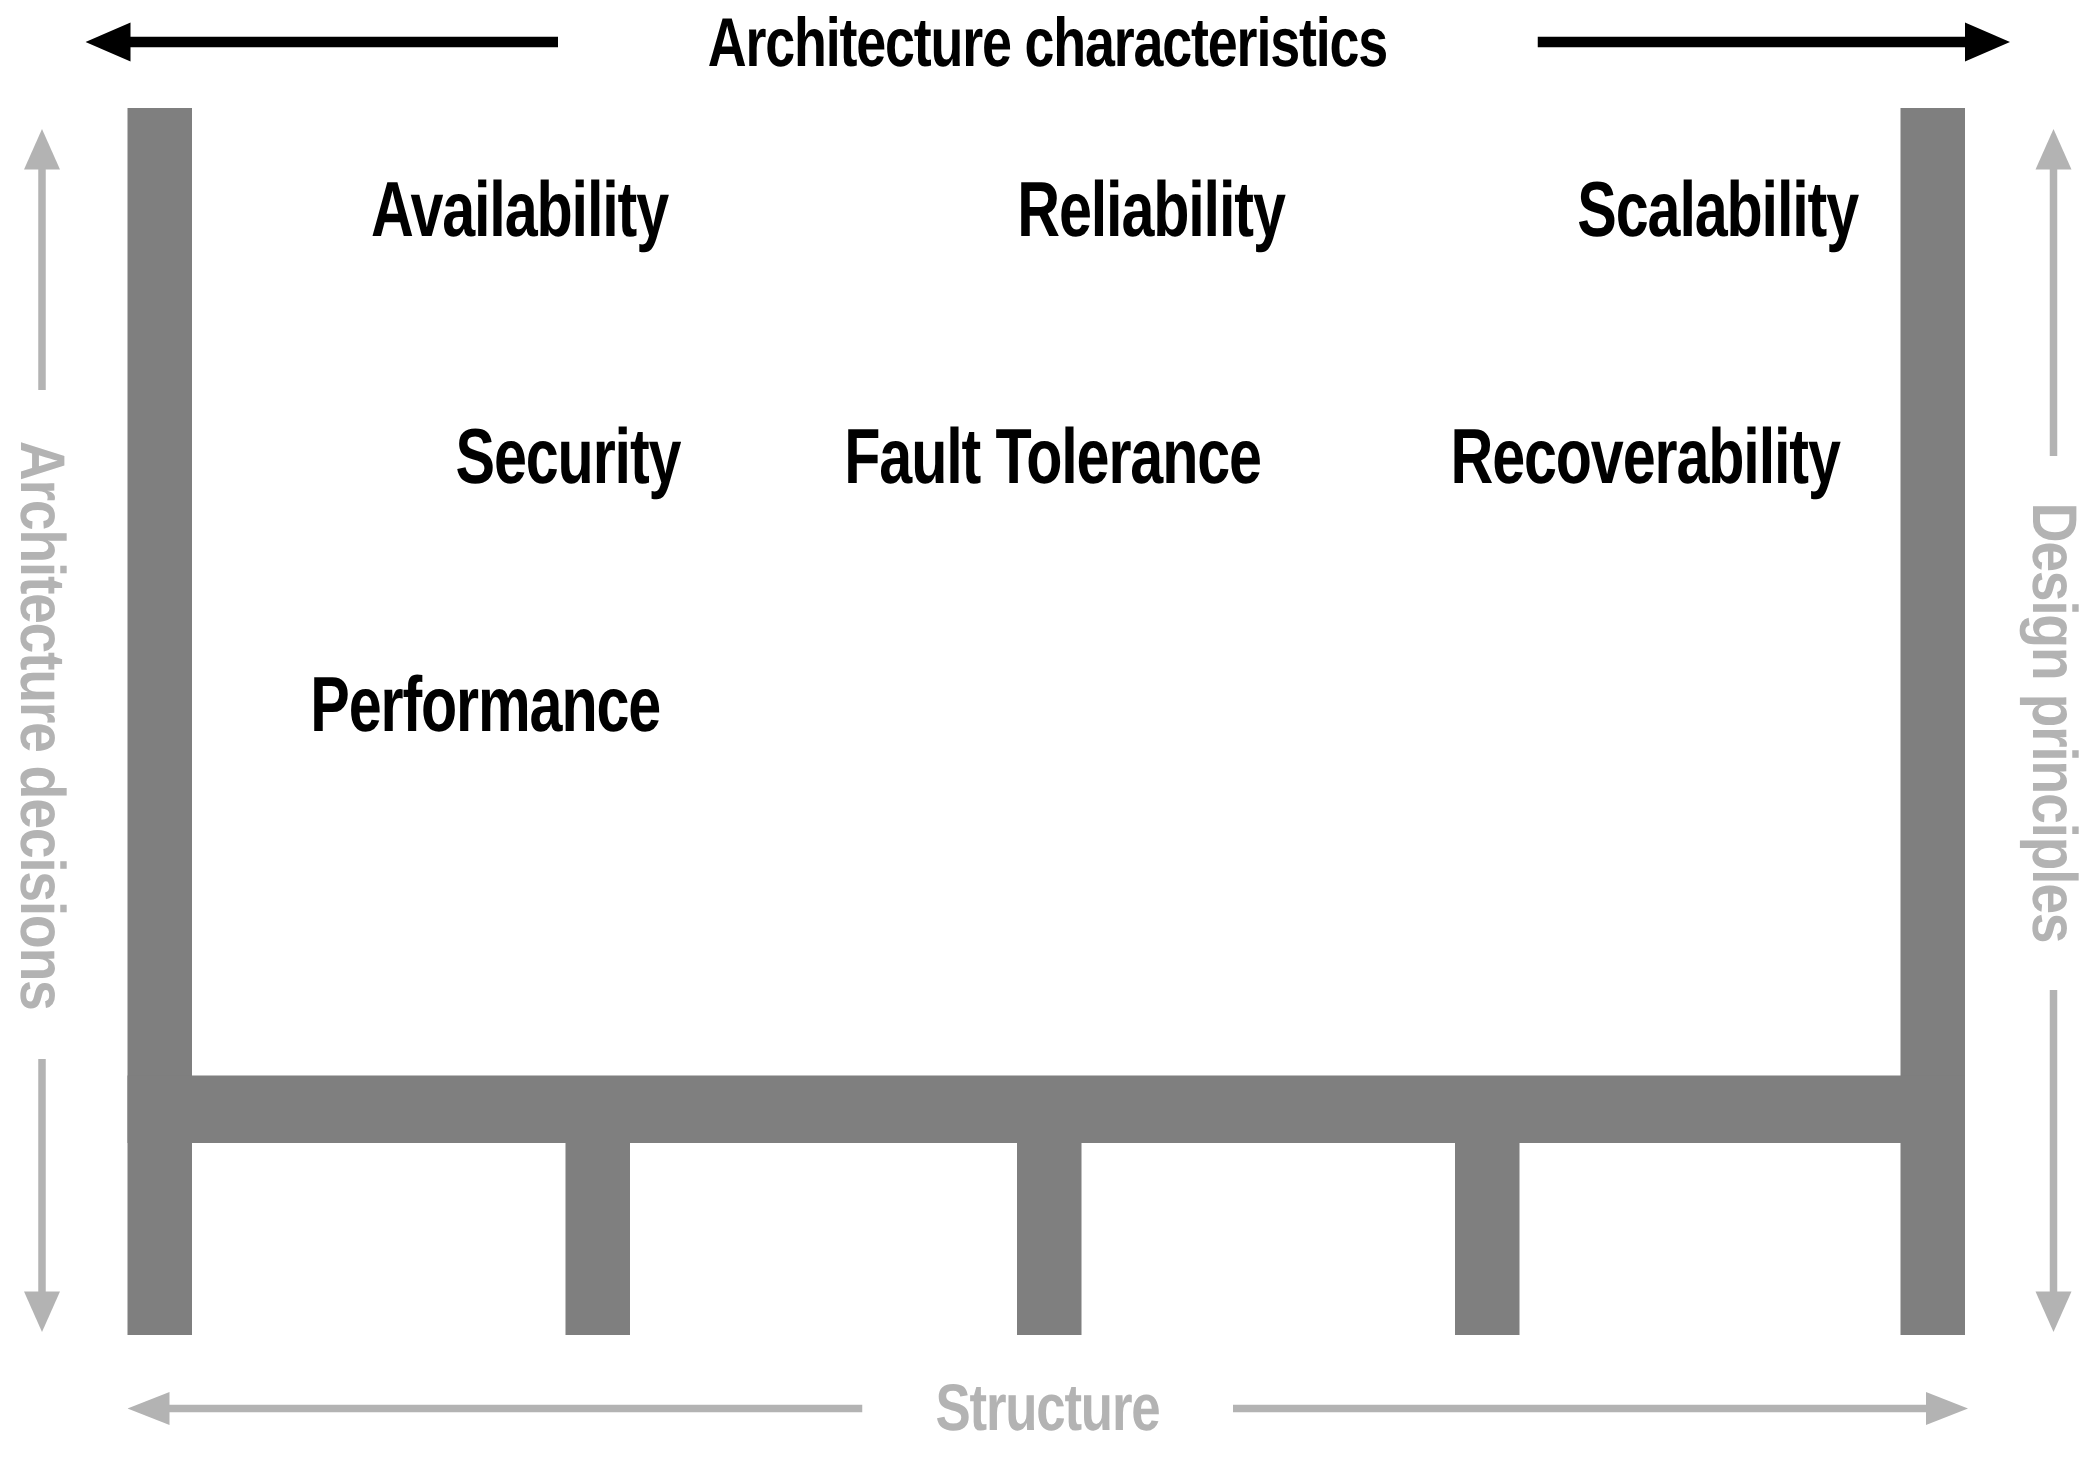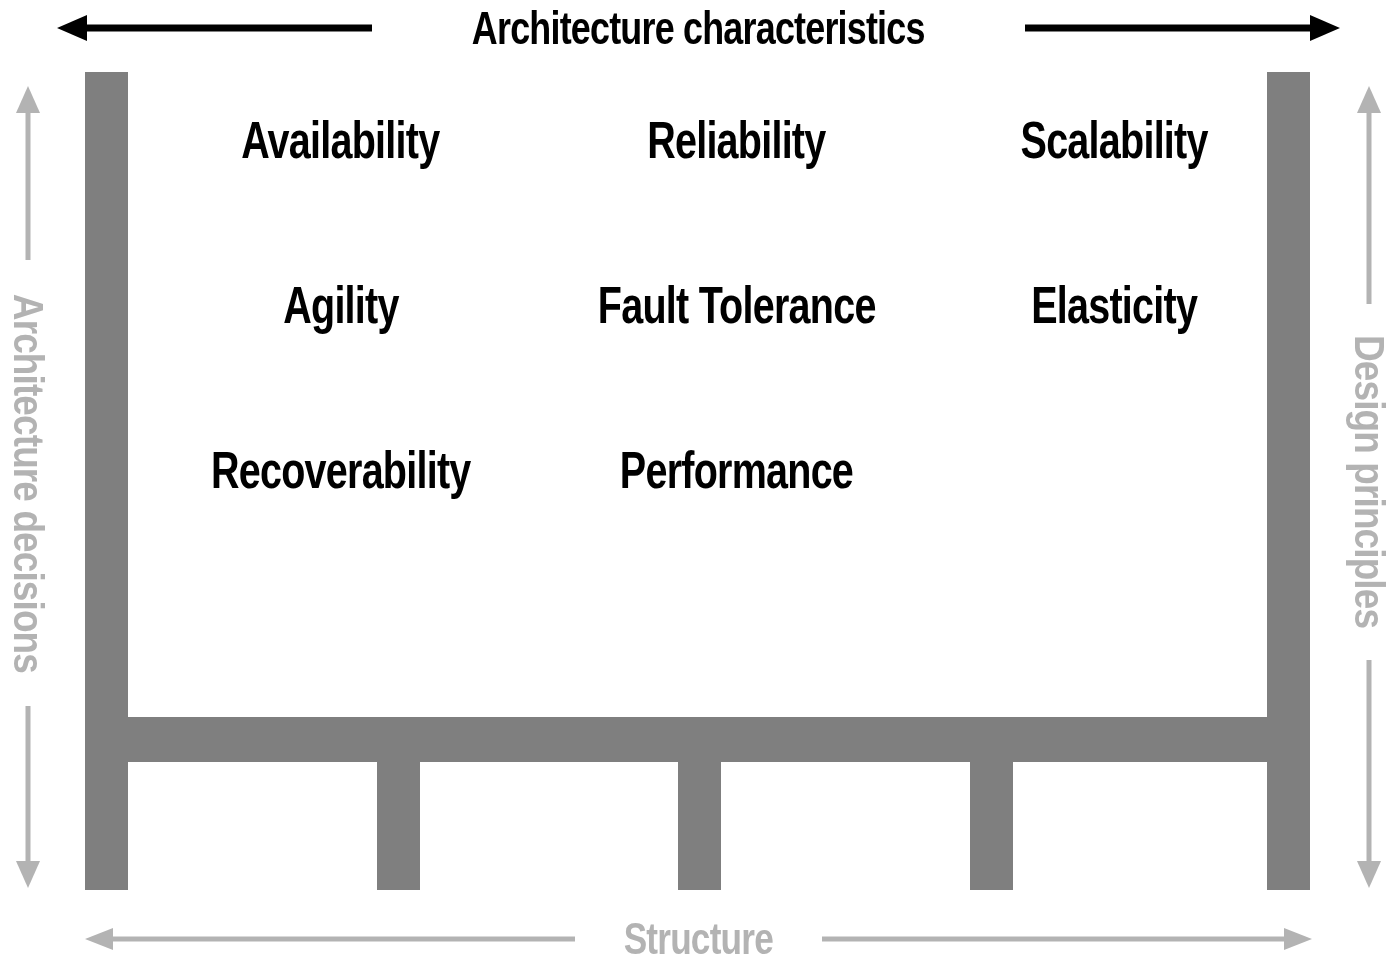--- a/index.html
+++ b/index.html
@@ -82,21 +82,21 @@
     top: 58px;
     width: 1139px;
     height: 659px;
     display: grid;
     grid-template-columns: repeat(3, 1fr);
     grid-template-rows: repeat(4, 1fr);
   }
   .cell {
     display: flex;
     align-items: center;
-    justify-content: center;
+    justify-content: flex-end;
     margin-left: 42px;
   }
   .cell > span {
     display: inline-block;
     font-size: 52px;
     font-weight: bold;
     color: #000000;
     white-space: nowrap;
     transform: scaleX(0.76);
     letter-spacing: -1px;
@@ -177,27 +177,24 @@
     <div class="cell">
       <span>Availability</span>
     </div>
     <div class="cell">
       <span>Reliability</span>
     </div>
     <div class="cell">
       <span>Scalability</span>
     </div>
     <div class="cell">
-      <span>Agility</span>
+      <span>Security</span>
     </div>
     <div class="cell">
       <span>Fault Tolerance</span>
-    </div>
-    <div class="cell">
-      <span>Elasticity</span>
     </div>
     <div class="cell">
       <span>Recoverability</span>
     </div>
     <div class="cell">
       <span>Performance</span>
     </div>
   </div>
 
   <div class="footer">

